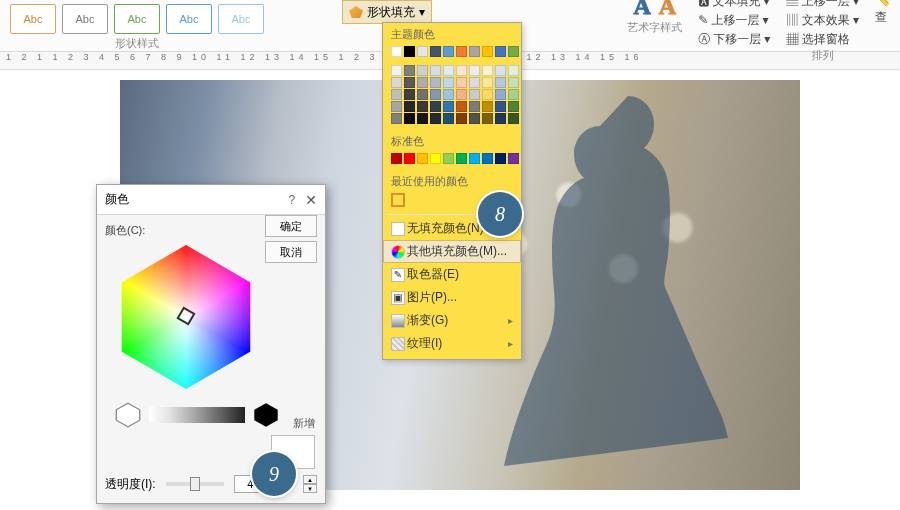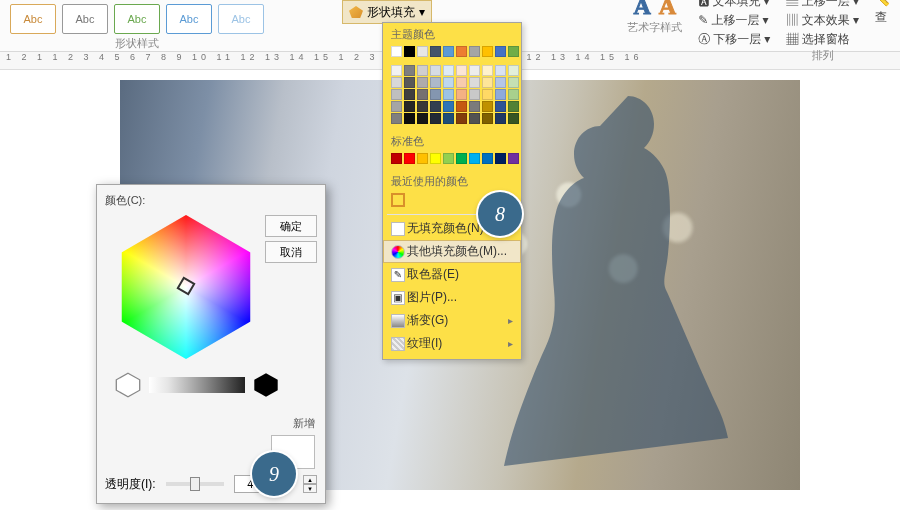--- a/index.html
+++ b/index.html
@@ -257,20 +257,25 @@
       <span class="dd-arrow">▸</span>
     </div>
   <div class="dd-item">
       <span class="dd-icon" style="background:repeating-linear-gradient(45deg,#ccc 0 2px,#eee 2px 4px);"></span>
       <span>纹理(I)</span>
       <span class="dd-arrow">▸</span>
     </div>
 </div>
 
 <div class="dialog">
+  <div class="dlg-title">
+    <span>颜色</span>
+    <span class="help">?</span>
+    <span class="dlg-close">✕</span>
+  </div>
   <div class="dlg-btns">
     <button class="dlg-btn">确定</button>
     <button class="dlg-btn">取消</button>
   </div>
   <div class="dlg-body">
     <div class="clabel">颜色(C):</div>
     <div class="hexpick">
       <svg viewBox="0 0 100 100">
         <defs>
           <radialGradient id="rg" cx="50%" cy="50%" r="55%">

